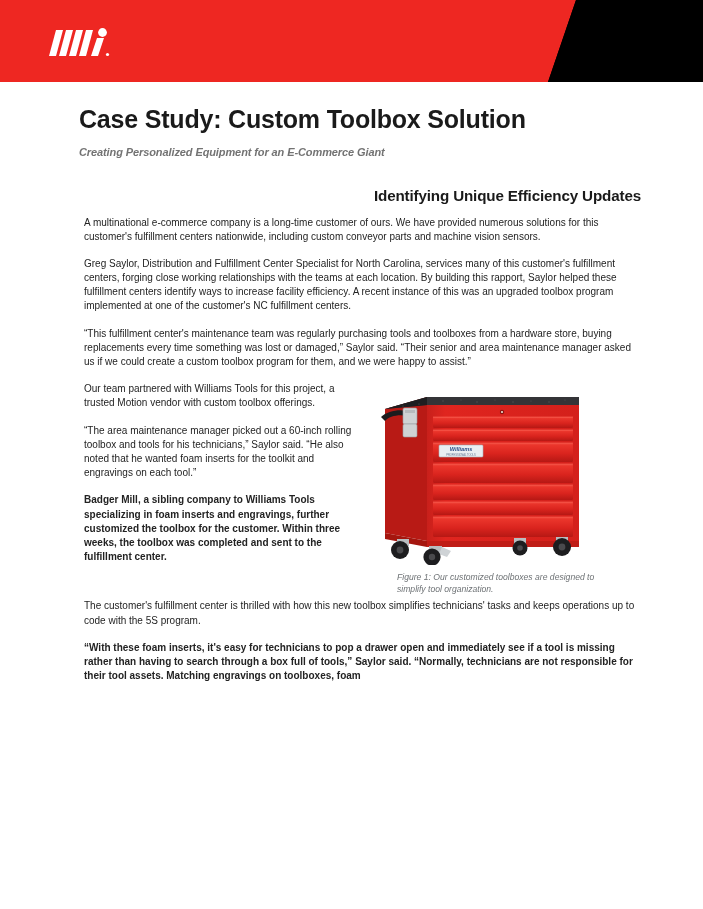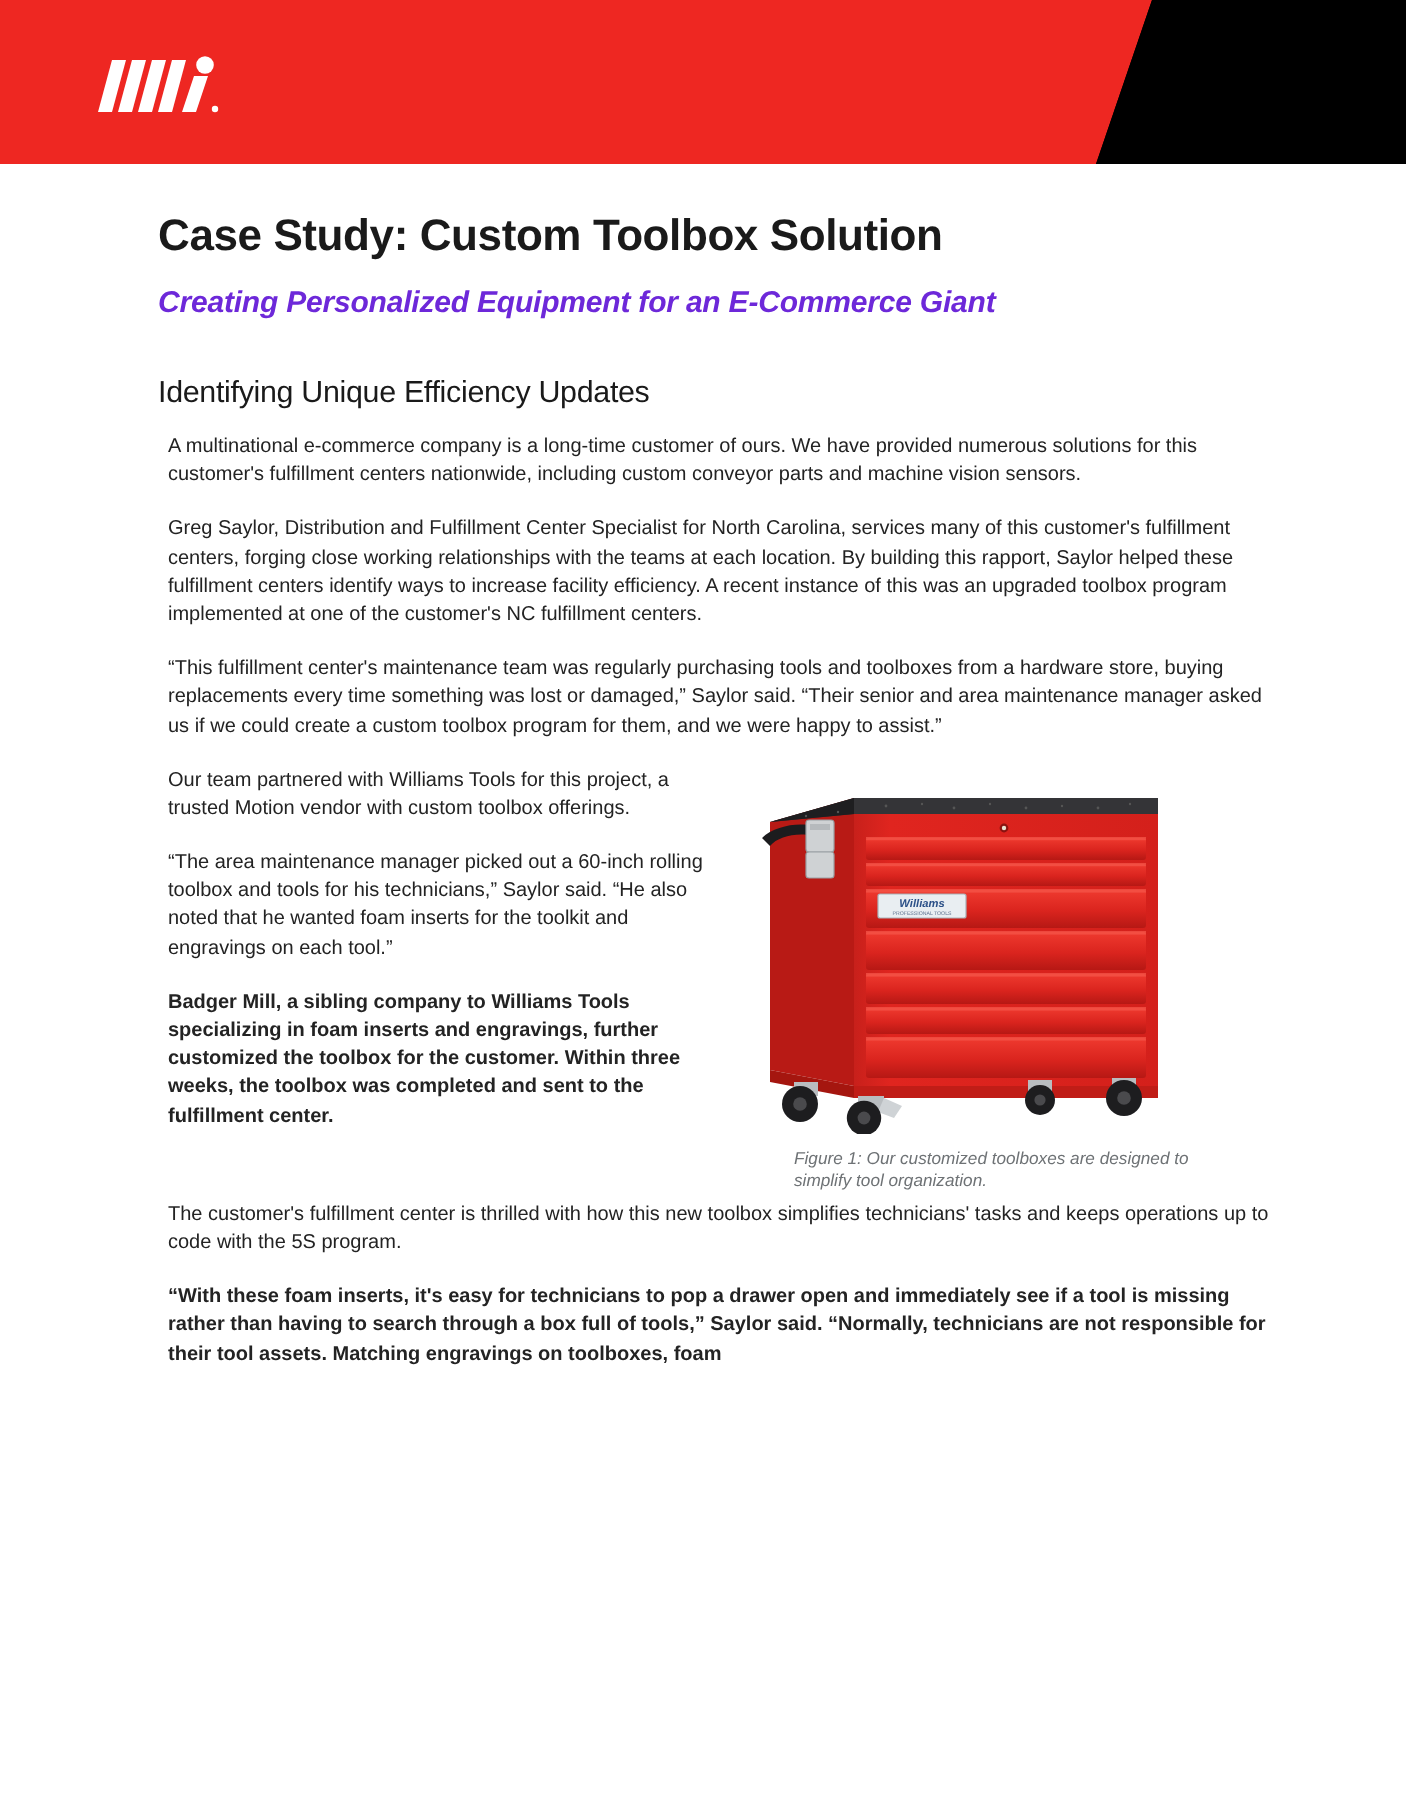--- a/index.html
+++ b/index.html
@@ -57,44 +57,45 @@
     position: absolute;
     top: 82px;
     left: 0;
     width: 703px;
   }
   .content {
     padding: 14px 62px 0 79px;
   }
 
   h1.doc-title {
-    font-size: 22px;
+    font-size: 25px;
     font-weight: bold;
     letter-spacing: -0.2px;
     margin: 8px 0 0 0;
     line-height: 1.25;
     color: #1a1a1a;
   }
   .doc-subtitle {
-    font-size: 15px;
+    font-size: 11px;
     font-weight: bold;
     font-style: italic;
     margin: 10px 0 0 0;
     line-height: 1.3;
-    color: #6d28d9;
+    color: #737373;
     letter-spacing: -0.1px;
   }
 
   h2.section-heading {
     font-size: 15.2px;
-    font-weight: normal;
+    font-weight: bold;
     margin: 26px 0 11px 0;
     line-height: 1.25;
     color: #1a1a1a;
     letter-spacing: -0.15px;
+    text-align: right;
   }
   h2.section-heading.tight-top { margin-top: 22px; }
 
   p.body-text {
     font-size: 10px;
     line-height: 1.42;
     margin: 0 0 13px 5px;
     color: #232323;
   }
   p.body-text:last-child { margin-bottom: 0; font-weight: bold; }

